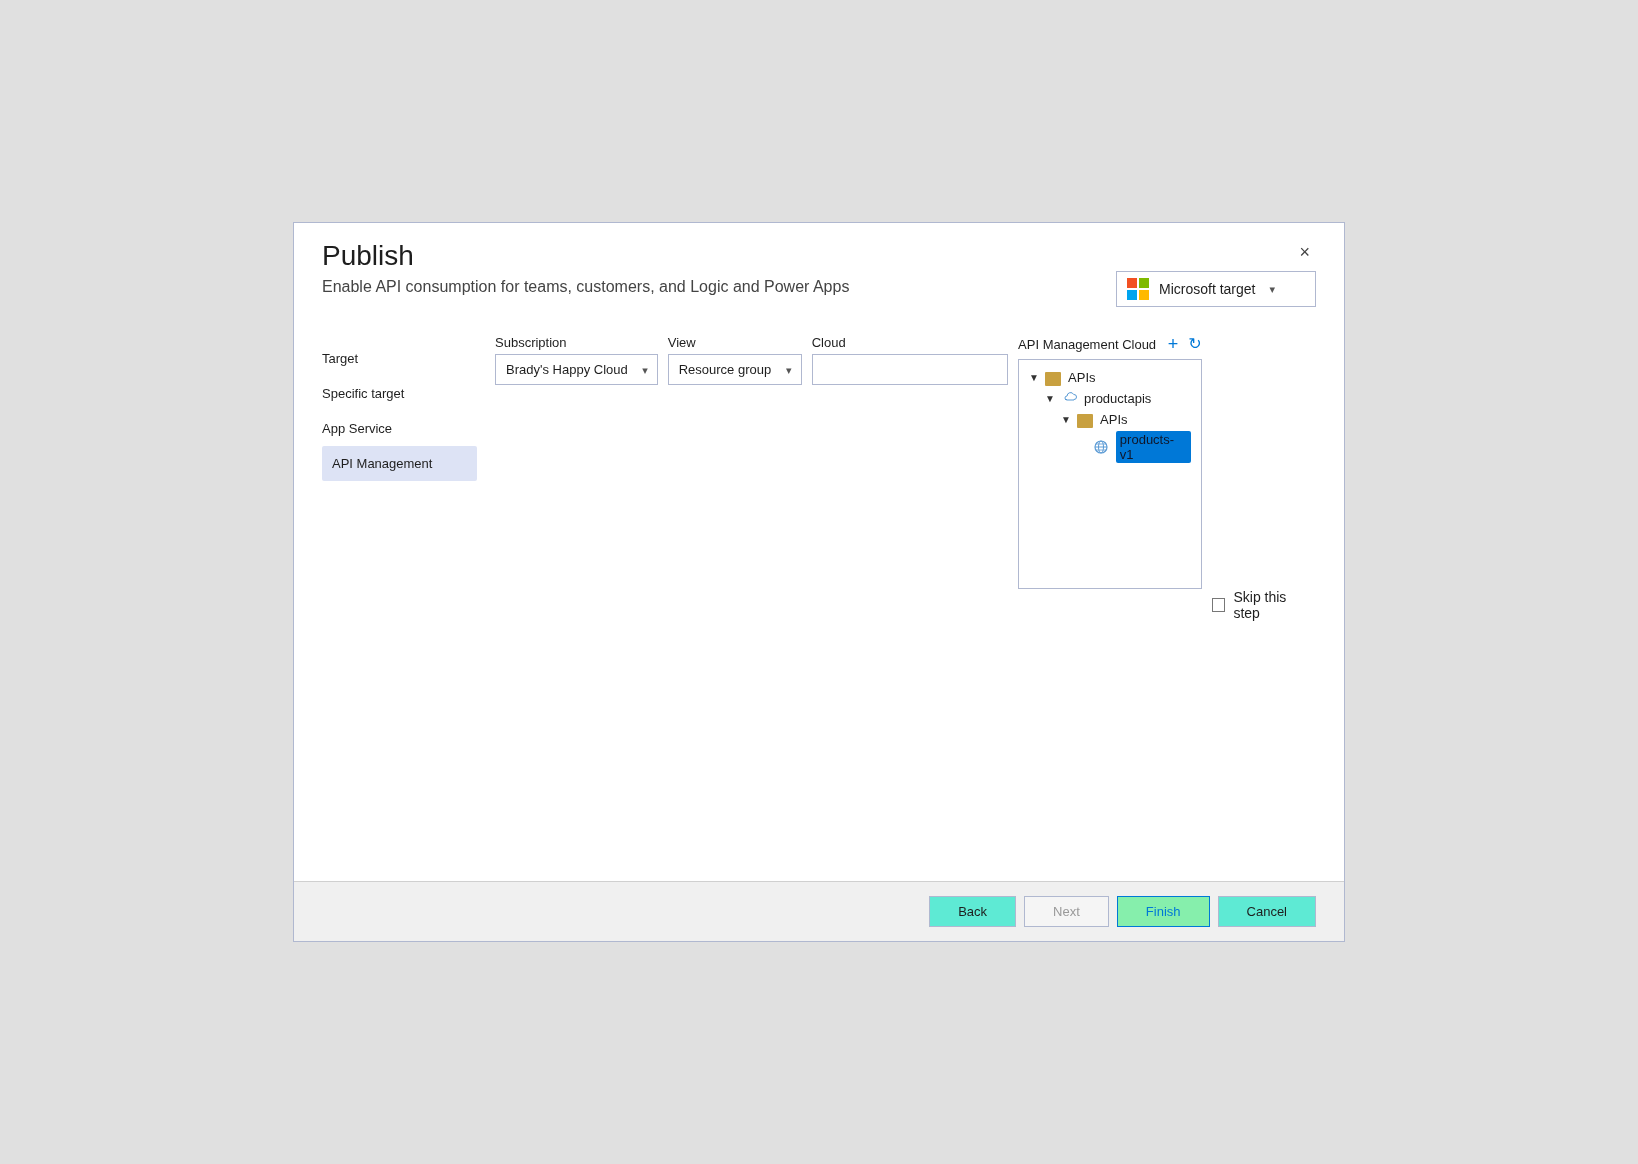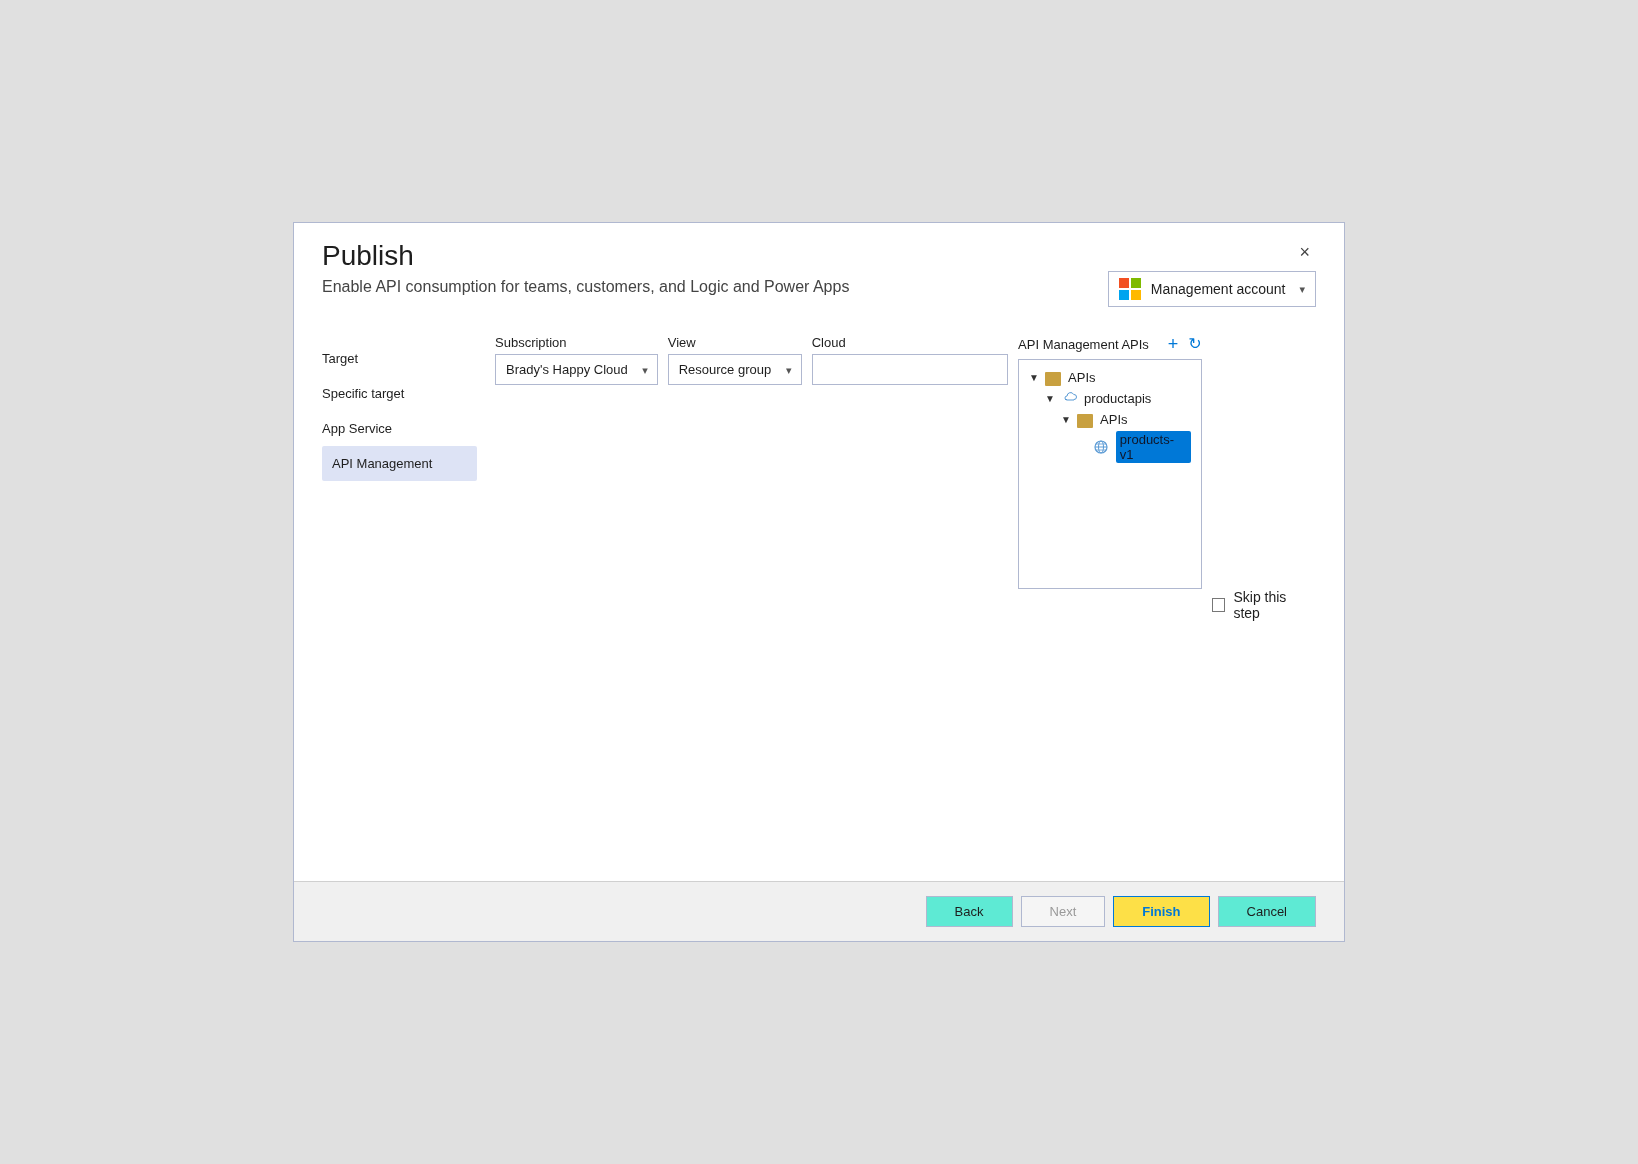--- a/index.html
+++ b/index.html
@@ -213,22 +213,22 @@
       font-size: 13px;
       border: 1px solid #b0b8d0;
       background: #5eead4;
       cursor: pointer;
       color: #1e1e1e;
       min-width: 80px;
     }
     .footer-btn.primary {
       border: 1.5px solid #0078d7;
       color: #0078d7;
-      background: #fde047;
-      font-weight: 700;
+      background: #86efac;
+      font-weight: 400;
     }
     .footer-btn:disabled {
       color: #999;
       cursor: default;
       background: #f5f5f5;
     }
     .header-row {
       display: flex;
       justify-content: space-between;
       align-items: flex-start;
@@ -247,21 +247,21 @@
     </div>
     <div style="display:flex; flex-direction: column; align-items: flex-end; gap: 8px;">
       <button class="close-btn">×</button>
       <div class="account-section">
         <div class="ms-logo">
           <div class="ms-logo-sq" style="background:#f25022;"></div>
           <div class="ms-logo-sq" style="background:#7fba00;"></div>
           <div class="ms-logo-sq" style="background:#00a4ef;"></div>
           <div class="ms-logo-sq" style="background:#ffb900;"></div>
         </div>
-        <span class="account-label">Management account</span>
+        <span class="account-label">Microsoft target</span>
         <span class="account-chevron">▾</span>
       </div>
     </div>
   </div>
 
   <div class="dialog-body">
 
     <div class="sidebar">
       <div class="sidebar-item">
         <span>Target</span>
@@ -301,21 +301,21 @@
         </div>
       </div>
 
       <div>
         <div class="field-label">Cloud</div>
         <input class="search-input" type="text" style="">
       </div>
 
       <div>
         <div class="api-section-label">
-          <span>API Management APIs</span>
+          <span>API Management Cloud</span>
           <div class="api-section-actions">
             <button class="icon-btn plus-icon">+</button>
             <button class="icon-btn refresh-icon">↻</button>
           </div>
         </div>
         <div class="tree-panel">
 
           <div class="tree-node">
             <span class="tree-arrow">▼</span>
             <span style="display:inline-block;width:16px;height:14px;background:#c8a040;border-radius:1px;margin-right:3px;position:relative;top:1px;"></span>

